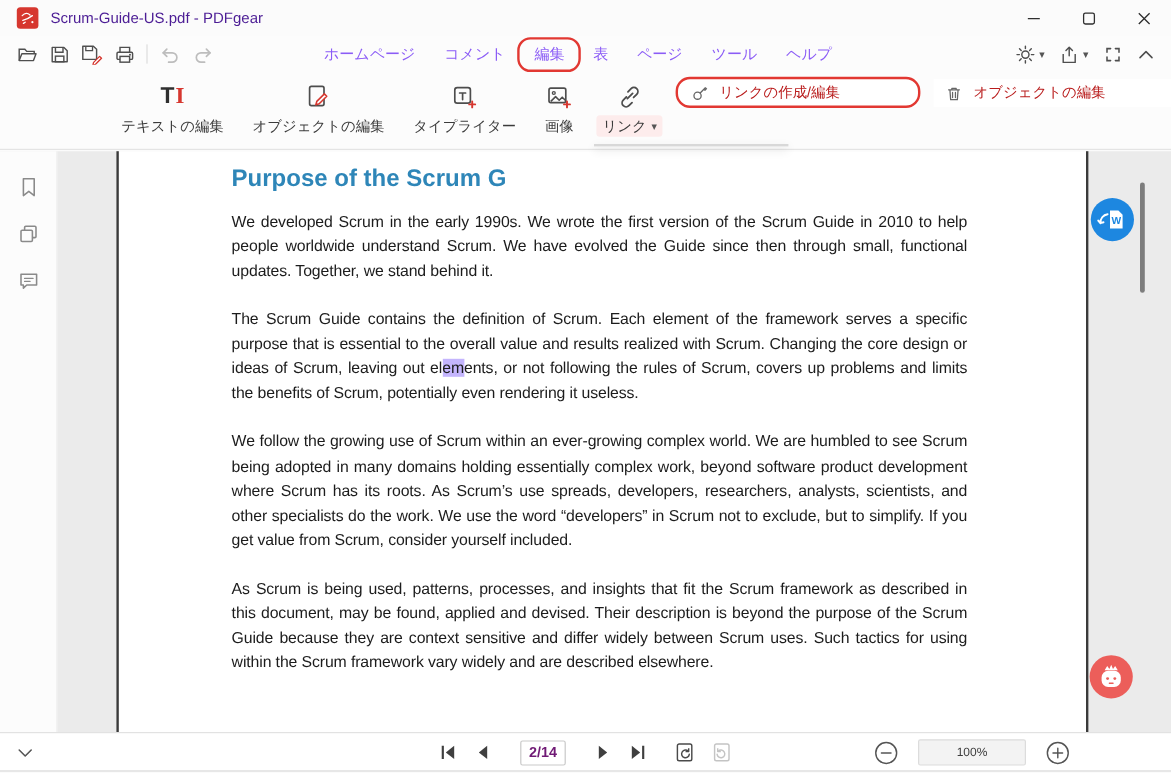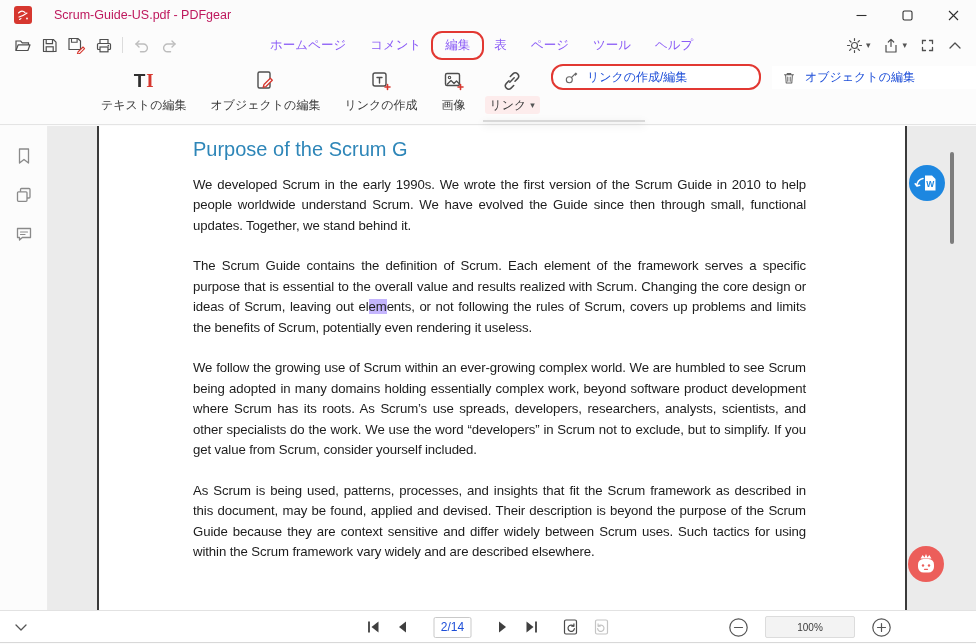--- a/index.html
+++ b/index.html
@@ -4,21 +4,21 @@
 <style>
   * { box-sizing: border-box; margin: 0; padding: 0; }
   html,body { width: 976px; height: 644px; }
   body { font-family: "Liberation Sans", sans-serif; background:#fbfbfb; position:relative; overflow:hidden; }
   .app { position:absolute; inset:0; width:976px; height:644px; background:#fbfbfb; }
 
   
   .titlebar { position:absolute; left:0; top:0; width:976px; height:30px; background:#fbfbfb; display:flex; align-items:center; }
   .logo { width:18px; height:18px; margin-left:14px; background:#d6372f; border-radius:3px; position:relative; flex:0 0 auto; }
   .logo svg { position:absolute; inset:0; }
-  .title-text { margin-left:22px; font-size:12.5px; color:#be185d; }
+  .title-text { margin-left:10px; font-size:12.5px; color:#4c1d95; }
   .win-controls { position:absolute; right:0; top:0; height:30px; display:flex; }
   .win-btn { width:46px; height:30px; display:flex; align-items:center; justify-content:center; background:transparent; border:none; }
 
   
   .ribbon { position:absolute; left:0; top:30px; width:976px; height:95px; background:#fcfcfc; border-bottom:1px solid #e4e4e4; }
   .menurow { position:relative; height:30px; }
   .qat { position:absolute; left:14px; top:0; height:30px; display:flex; align-items:center; gap:9px; }
   .qat .sep { width:1px; height:16px; background:#dcdcdc; }
   .icbtn { background:none; border:none; padding:0; display:flex; align-items:center; justify-content:center; }
   .menu-items { position:absolute; left:268px; top:0; height:30px; display:flex; gap:20px; align-items:center; }
@@ -32,41 +32,41 @@
   .toolrow { position:relative; height:64px; padding:6px 0 0 96px; display:flex; gap:14px; align-items:flex-start; }
   .tool-btn { position:relative; display:flex; flex-direction:column; align-items:center; background:none; border:none; padding:0; font-family:inherit; }
   .tool-ic { height:30px; display:flex; align-items:center; justify-content:center; }
   .tool-lbl { height:18px; display:flex; align-items:center; gap:4px; font-size:12px; color:#3b3b3b; padding:1px 5px; border-radius:3px; white-space:nowrap;justify-content:flex-end; }
   .tool-lbl.active { background:#fdecec; }
   .tt { font-size:19px; font-weight:bold; color:#2f2f2f; }
   .ti { font-size:19px; font-weight:bold; color:#d6372f; font-family:"Liberation Serif", serif; margin-left:1px; }
 
   
   .dropdown { position:absolute; top:54px; left:-2px; width:162px; background:#fff; border:1px solid #d8d8d8; box-shadow:0 3px 8px rgba(0,0,0,.16); z-index:60; }
-  .dd-item { position:relative; height:23px; display:flex; align-items:center; gap:9px; padding-left:10px; font-size:12px; color:#1d4ed8; background:#fff; border:none; width:100%; font-family:inherit; text-align:left; }
+  .dd-item { position:relative; height:23px; display:flex; align-items:center; gap:9px; padding-left:10px; font-size:12px; color:#b91c1c; background:#fff; border:none; width:100%; font-family:inherit; text-align:left; }
   .annot.dd { inset:-2px -3px -1px -3px; border-radius:12px; z-index:61; }
 
   
   .workspace { position:absolute; left:0; top:126px; width:976px; height:484px; background:#ebebeb; }
   .sidebar { position:absolute; left:0; top:0; width:48px; height:484px; background:#fcfcfc; border-right:1px solid #ececec; display:flex; flex-direction:column; align-items:center; padding-top:20px; gap:19px; }
   .page { position:absolute; left:97px; top:0; width:810px; height:484px; background:#fff; border-left:2px solid #3a3a3a; border-right:2px solid #3a3a3a; overflow:hidden; }
   .doc-content { position:absolute; left:94px; top:10px; width:613px; font-size:13.2px; line-height:20.5px; letter-spacing:-0.1px; color:#1c1c1c; text-align:justify; }
-  .doc-heading { font-size:20px; font-weight:normal; color:#2e86b8; letter-spacing:0; margin:3px 0 15px; text-align:left; }
+  .doc-heading { font-size:20px; font-weight:bold; color:#2e86b8; letter-spacing:0; margin:3px 0 15px; text-align:left; }
   .doc-content p { margin:0 0 20px; }
   .hl { background:#c4b5fd; }
   .scroll-thumb { position:absolute; left:950px; top:26px; width:4px; height:92px; background:#7d7d7d; border-radius:2px; }
   .fab { position:absolute; width:36px; height:36px; border-radius:50%; border:none; padding:0; display:flex; align-items:center; justify-content:center; }
   .fab.convert { left:909px; top:39px; background:#1d87e0; }
   .fab.assistant { left:908px; top:420px; background:#ec5e5a; }
 
   
   .statusbar { position:absolute; left:0; top:610px; width:976px; height:33px; background:#fff; border-top:1px solid #e2e2e2; border-bottom:1px solid #d8d8d8; }
   .sb-left { position:absolute; left:14px; top:0; height:32px; display:flex; align-items:center; }
   .sb-center { position:absolute; left:50%; top:0; transform:translateX(-50%); height:32px; display:flex; align-items:center; gap:13px; }
-  .pagebox { width:38px; height:21px; border:1px solid #c9c9c9; border-radius:2px; background:#fff; font-size:12px; color:#1d4ed8; display:flex; align-items:center; justify-content:center; margin:0 12px; }
+  .pagebox { width:38px; height:21px; border:1px solid #c9c9c9; border-radius:2px; background:#fff; font-size:12px; color:#701a75; display:flex; align-items:center; justify-content:center; margin:0 12px;font-weight:bold; }
   .viewnav { margin-left:9px; }
   .sb-right { position:absolute; right:84px; top:0; height:32px; display:flex; align-items:center; gap:16px; }
   .zoombox { width:90px; height:22px; background:#f3f3f3; border:1px solid #dcdcdc; border-radius:2px; font-size:10px; color:#3c3c3c; display:flex; align-items:center; justify-content:center; }
   svg { display:block; }
 </style>
 </head>
 <body>
 
 <div class="app">
 
@@ -204,21 +204,21 @@
       </button>
       <button class="tool-btn">
         <span class="tool-ic">
           <svg width="24" height="24" viewBox="0 0 24 24">
               <rect x="4" y="4" width="13" height="13" rx="2" fill="none" stroke="#4d4d4d" stroke-width="1.4"></rect>
               <path d="M8 8.5 h5 M10.5 8.5 V14" stroke="#4d4d4d" stroke-width="1.4" stroke-linecap="round"></path>
               <path d="M18.5 15.5 v5 M16 18 h5" stroke="#d6372f" stroke-width="1.6" stroke-linecap="round"></path>
             </svg>
         </span>
         <span class="tool-lbl">
-            <span>リンクの作成</span>
+            <span>タイプライター</span>
           </span>
       </button>
       <button class="tool-btn">
         <span class="tool-ic">
           <svg width="24" height="24" viewBox="0 0 24 24">
               <rect x="3.5" y="4.5" width="14" height="12" rx="1.5" fill="none" stroke="#4d4d4d" stroke-width="1.4"></rect>
               <circle cx="7.5" cy="8.5" r="1.2" fill="none" stroke="#4d4d4d" stroke-width="1.1"></circle>
               <path d="M5 15.5 l4-4 3 3 2.5-2.5 3 3" fill="none" stroke="#4d4d4d" stroke-width="1.3" stroke-linejoin="round"></path>
               <path d="M18.5 15.5 v5 M16 18 h5" stroke="#d6372f" stroke-width="1.6" stroke-linecap="round"></path>
             </svg>

